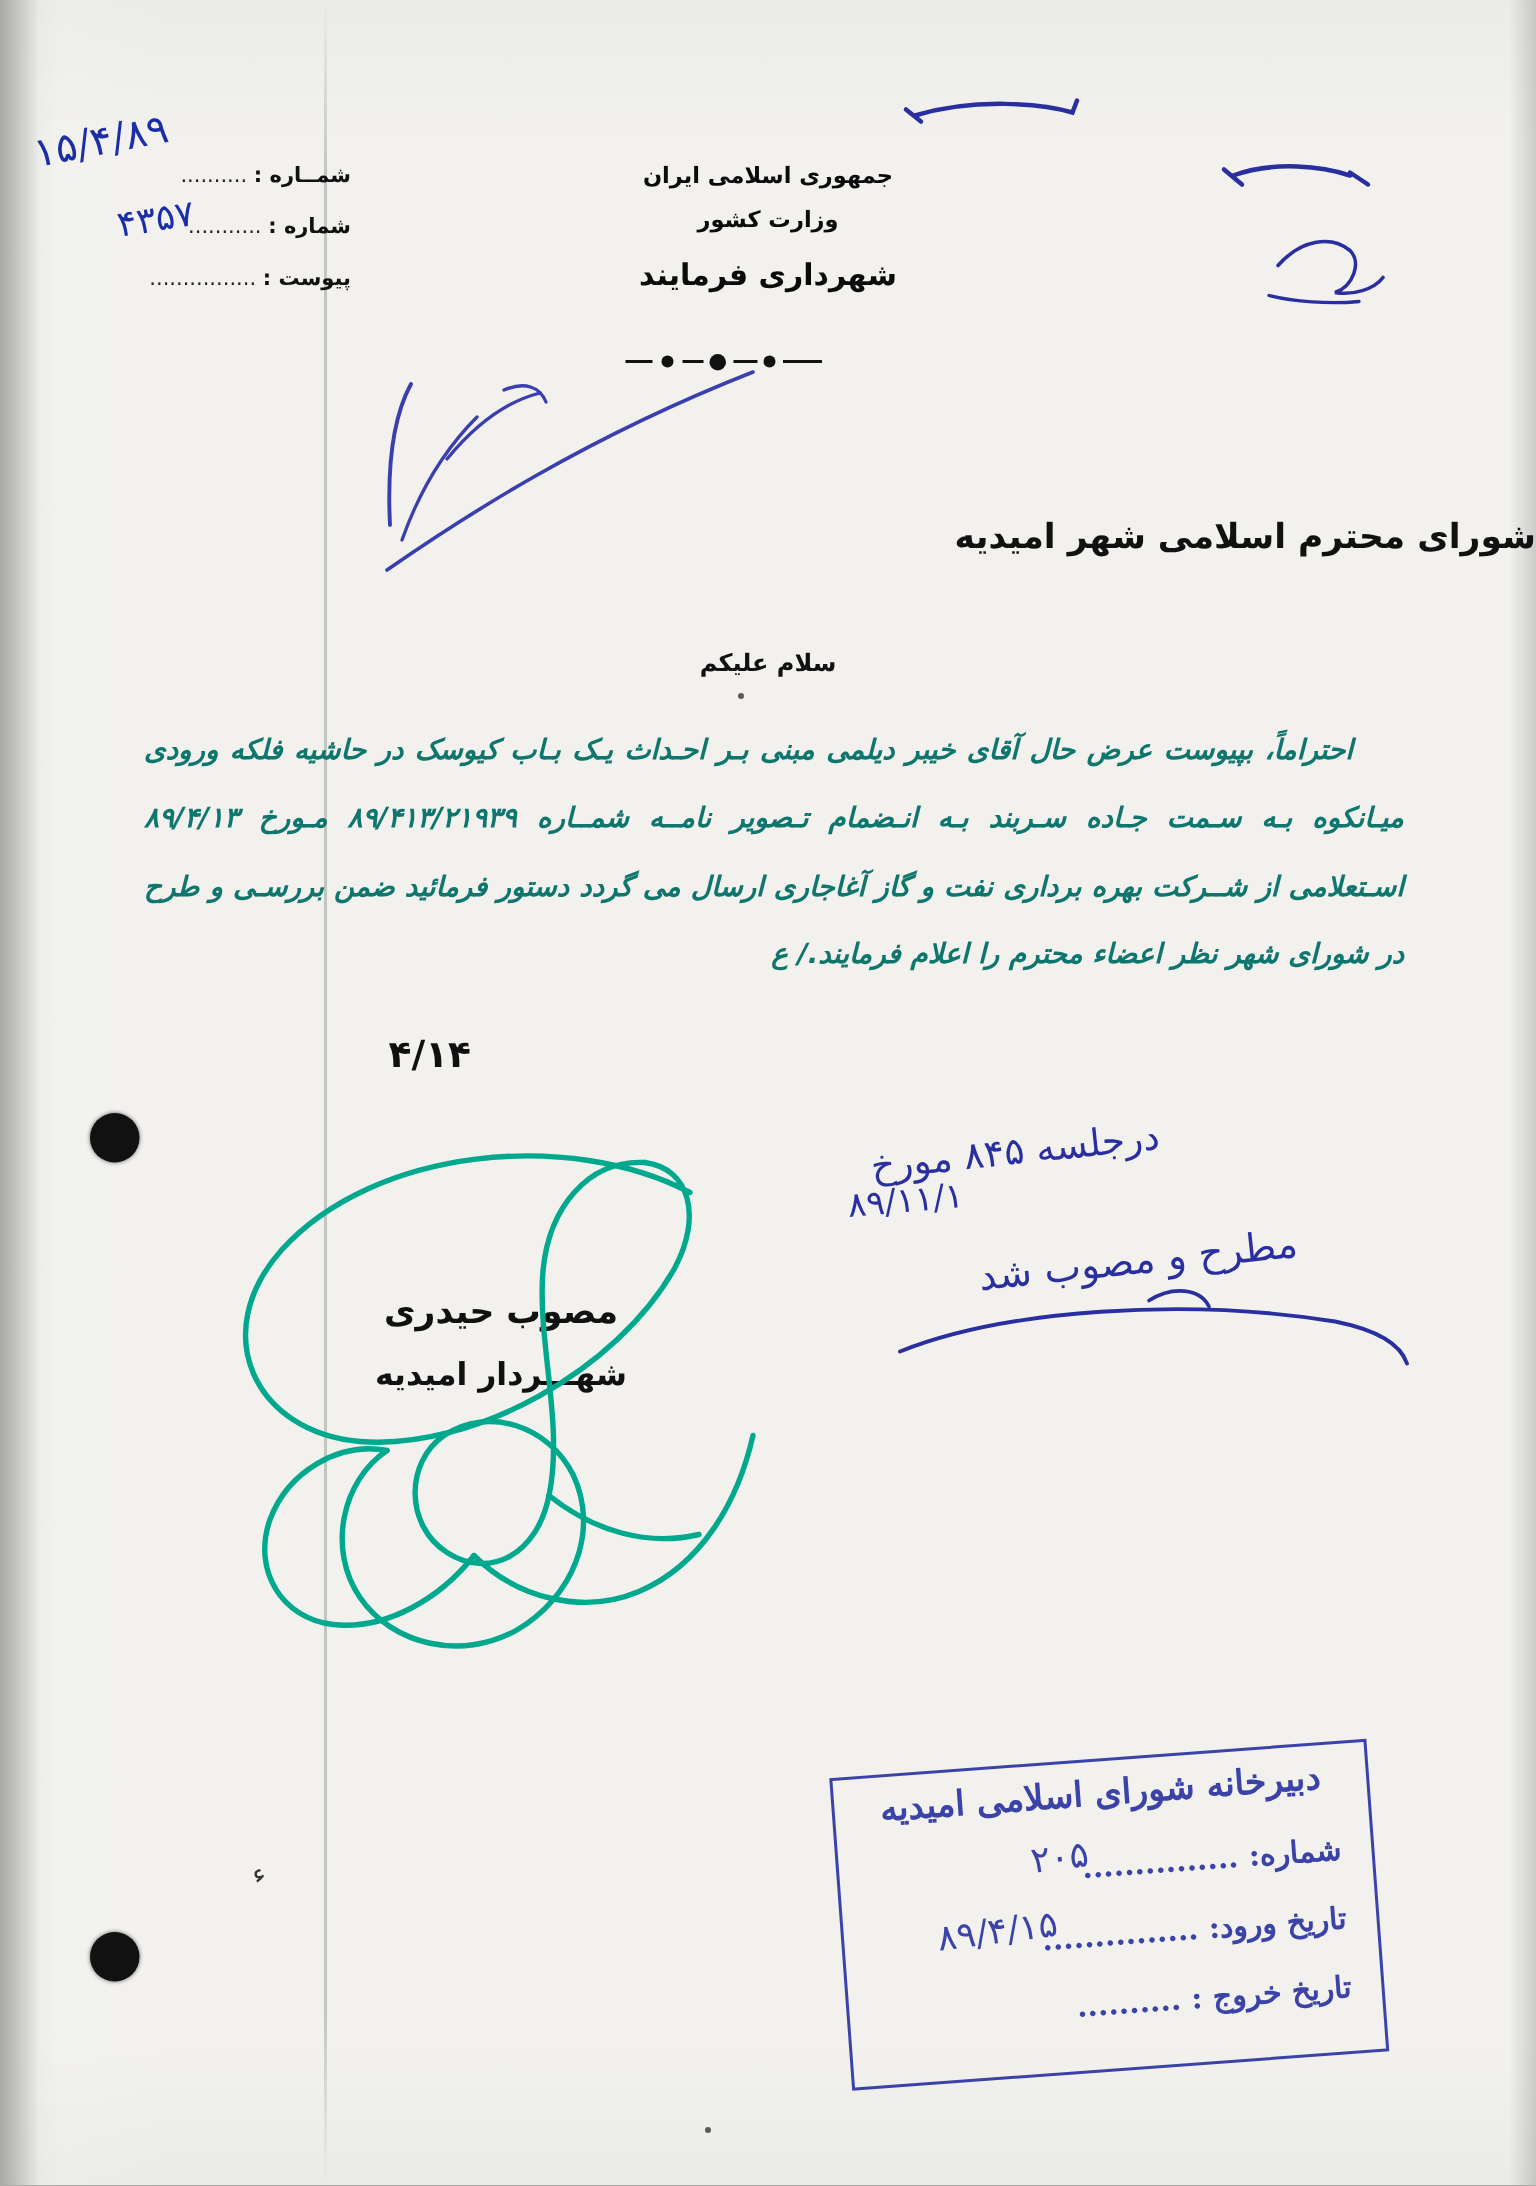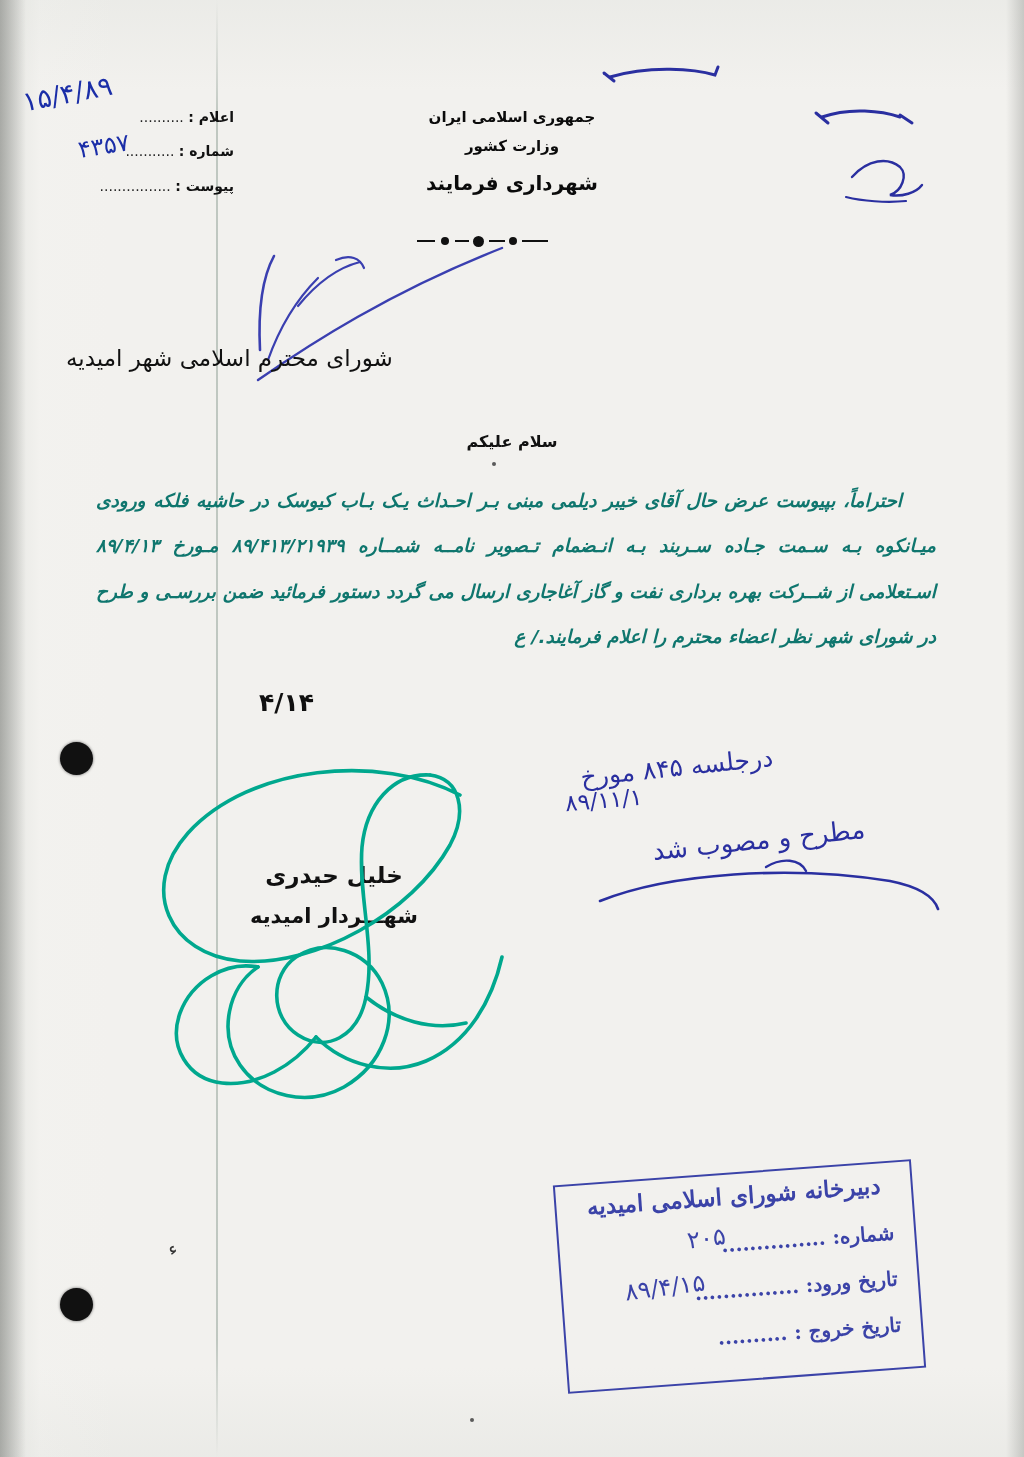--- a/index.html
+++ b/index.html
@@ -118,23 +118,23 @@
     font-size: 24px;
     transform: rotate(-9deg);
   }
 
   
   .addressee {
     position: absolute;
     top: 345px;
     right: 0;
     width: 958px;
-    text-align: left;
+    text-align: right;
     font-size: 23px;
-    font-weight: 400;
+    font-weight: 700;
     color: #111;
     letter-spacing: 0.2px;
   }
   .greeting {
     position: absolute;
     top: 432px;
     right: 0;
     width: 1024px;
     text-align: center;
     font-size: 16px;
@@ -319,21 +319,21 @@
     <div class="dot" style="left:24px; top:1px; width:8px; height:8px;"></div>
     <div class="dash" style="left:38px; width:14px;"></div>
     <div class="dot" style="left:56px; top:0px; width:11px; height:11px;"></div>
     <div class="dash" style="left:72px; width:16px;"></div>
     <div class="dot" style="left:92px; top:1px; width:8px; height:8px;"></div>
     <div class="dash" style="left:105px; width:26px;"></div>
   </div>
 
   <div class="form-fields">
     <div class="row">
-      <span class="lbl">اعلام :</span>
+      <span class="lbl">شمــاره :</span>
       <span class="dots">..........</span>
     </div>
     <div class="row">
       <span class="lbl">شماره :</span>
       <span class="dots">...........</span>
     </div>
     <div class="row">
       <span class="lbl">پیوست :</span>
       <span class="dots">................</span>
     </div>
@@ -363,21 +363,21 @@
   <div class="addressee">شورای محترم اسلامی شهر امیدیه</div>
   <div class="greeting">سلام علیکم</div>
 
   <div class="body-text">
     <div class="p1 last">احتراماً، بپیوست عرض حال آقای خیبر دیلمی مبنی بـر احـداث یـک بـاب کیوسک در حاشیه فلکه ورودی میـانکوه بـه سـمت جـاده سـربند بـه انـضمام تـصویر نامــه شمــاره ۸۹/۴۱۳/۲۱۹۳۹ مـورخ ۸۹/۴/۱۳ اسـتعلامی از شــرکت بهره برداری نفت و گاز آغاجاری ارسال می گردد دستور فرمائید ضمن بررسـی و طرح در شورای شهر نظر اعضاء محترم را اعلام فرمایند./ ع</div>
   </div>
 
   <div style="position:absolute; top:688px; right:710px; font-size:25px; font-weight:600; color:#101010;">۴/۱۴</div>
 
   <div class="signature">
-    <div class="name">خلیل حیدری</div>
+    <div class="name">مصوب حیدری</div>
     <div class="title">شهـــردار امیدیه</div>
   </div>
 
   <svg class="green-sign" viewBox="0 0 440 400">
     <g fill="none" stroke="#00a88e" stroke-width="3.6" stroke-linecap="round" stroke-linejoin="round">
       <path d="M330,60 C250,18 120,30 58,98 C8,154 40,220 110,226 C186,232 282,178 320,110 C338,76 330,44 300,40"></path>
       <path d="M300,40 C262,38 236,70 232,112 C228,160 246,214 236,262 C228,302 196,318 168,300 C140,282 140,240 166,222 C196,202 236,216 252,248 C270,286 252,330 214,352 C178,372 132,362 110,330 C88,298 98,252 128,232"></path>
       <path d="M128,232 C96,226 62,246 50,278 C38,312 58,344 92,348 C128,352 164,330 186,302"></path>
       <path d="M186,302 C214,330 258,342 296,326 C338,308 362,266 372,222"></path>
       <path d="M236,262 C266,286 302,296 336,288"></path>

